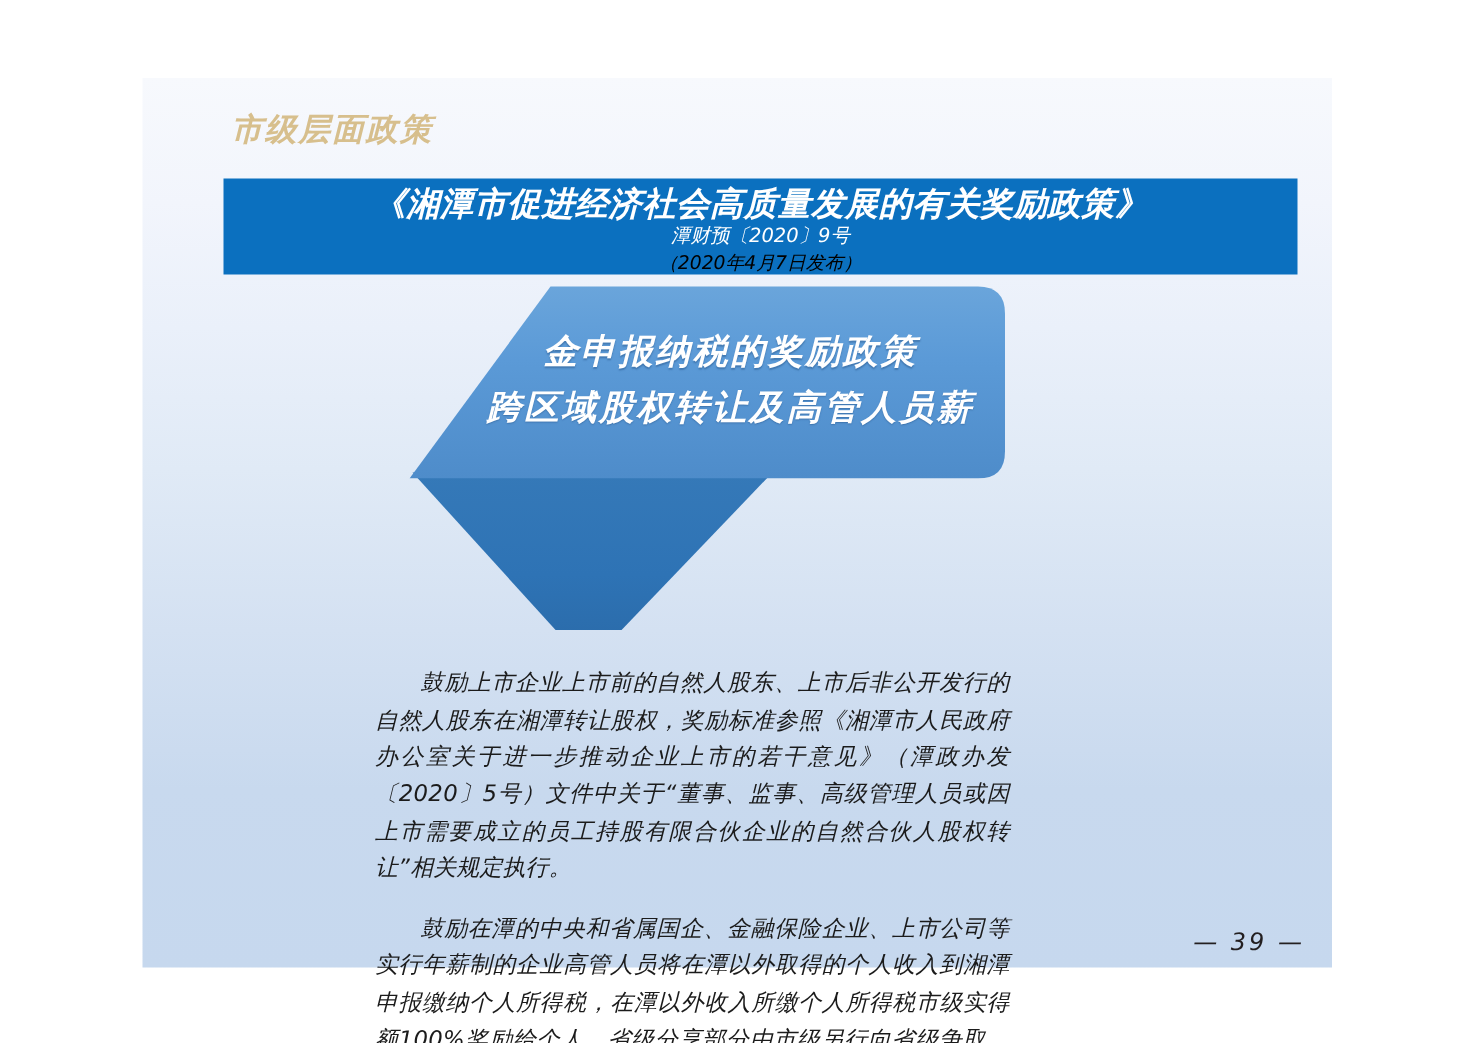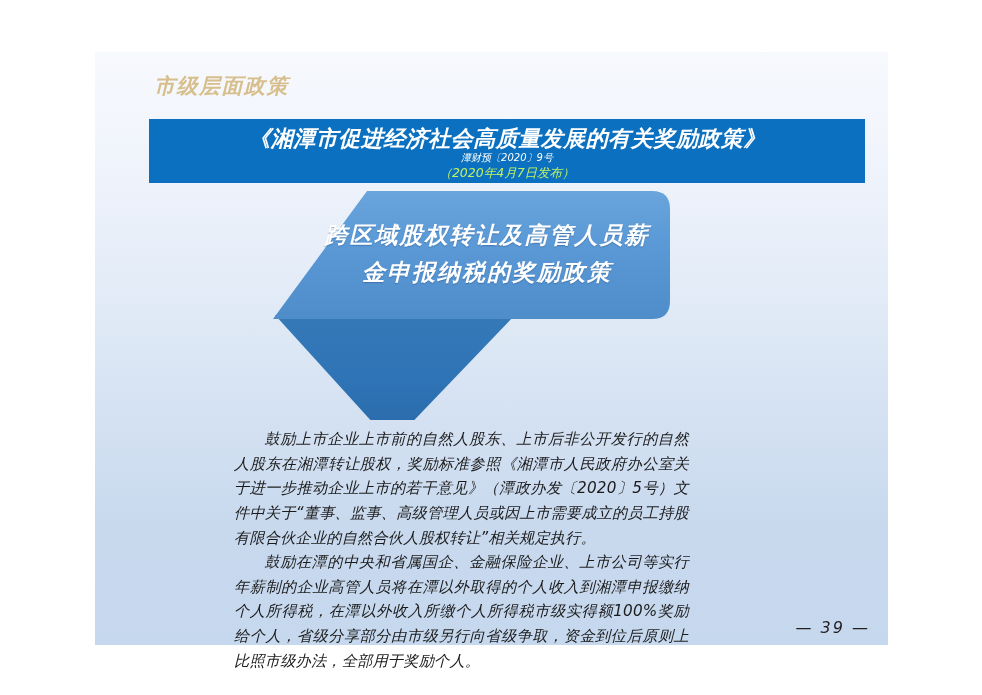--- a/index.html
+++ b/index.html
@@ -64,27 +64,27 @@
   #banner-title {
     color: #ffffff;
     font-size: 22px;
     font-weight: bold;
     letter-spacing: 0.5px;
     line-height: 1.32;
     white-space: nowrap;
   }
   #banner-docnum {
     color: #ffffff;
-    font-size: 10px;
+    font-size: 13px;
     line-height: 1.28;
     white-space: nowrap;
     margin-top: -1px;
   }
   #banner-date {
-    color: #bef264;
+    color: #000000;
     font-size: 12.5px;
     line-height: 1.28;
     white-space: nowrap;
   }
 
   
   #callout-wrap {
     position: absolute;
     left: 175px;
     top: 133px;
@@ -132,21 +132,21 @@
     top: 375px;
     width: 455px;
     color: #1b1b1b;
     font-size: 15.2px;
     line-height: 1.62;
     letter-spacing: 0.2px;
     text-align: justify;
     text-justify: inter-character;
   }
   #body-text p {
-    margin: 0;
+    margin: 16px;
     text-indent: 2em;
   }
 
   
   #page-number {
     position: absolute;
     right: 18px;
     bottom: 8px;
     font-size: 16px;
     color: #231f20;
@@ -191,22 +191,22 @@
       <path d="M 97 2
                L 382 2
                Q 400 2 400 20
                L 400 112
                Q 400 130 382 130
                L 3 130
                Z" fill="url(#bodyGrad)"></path>
     </svg>
 
     <div id="callout-text">
+      <span>金申报纳税的奖励政策</span>
       <span>跨区域股权转让及高管人员薪</span>
-      <span>金申报纳税的奖励政策</span>
     </div>
   </div>
 
   <div id="body-text">
     <p>鼓励上市企业上市前的自然人股东、上市后非公开发行的自然人股东在湘潭转让股权，奖励标准参照《湘潭市人民政府办公室关于进一步推动企业上市的若干意见》（潭政办发〔2020〕5号）文件中关于“董事、监事、高级管理人员或因上市需要成立的员工持股有限合伙企业的自然合伙人股权转让”相关规定执行。</p>
     <p>鼓励在潭的中央和省属国企、金融保险企业、上市公司等实行年薪制的企业高管人员将在潭以外取得的个人收入到湘潭申报缴纳个人所得税，在潭以外收入所缴个人所得税市级实得额100%奖励给个人，省级分享部分由市级另行向省级争取，资金到位后原则上比照市级办法，全部用于奖励个人。</p>
   </div>
 
   <div id="page-number">— 39 —</div>
 

